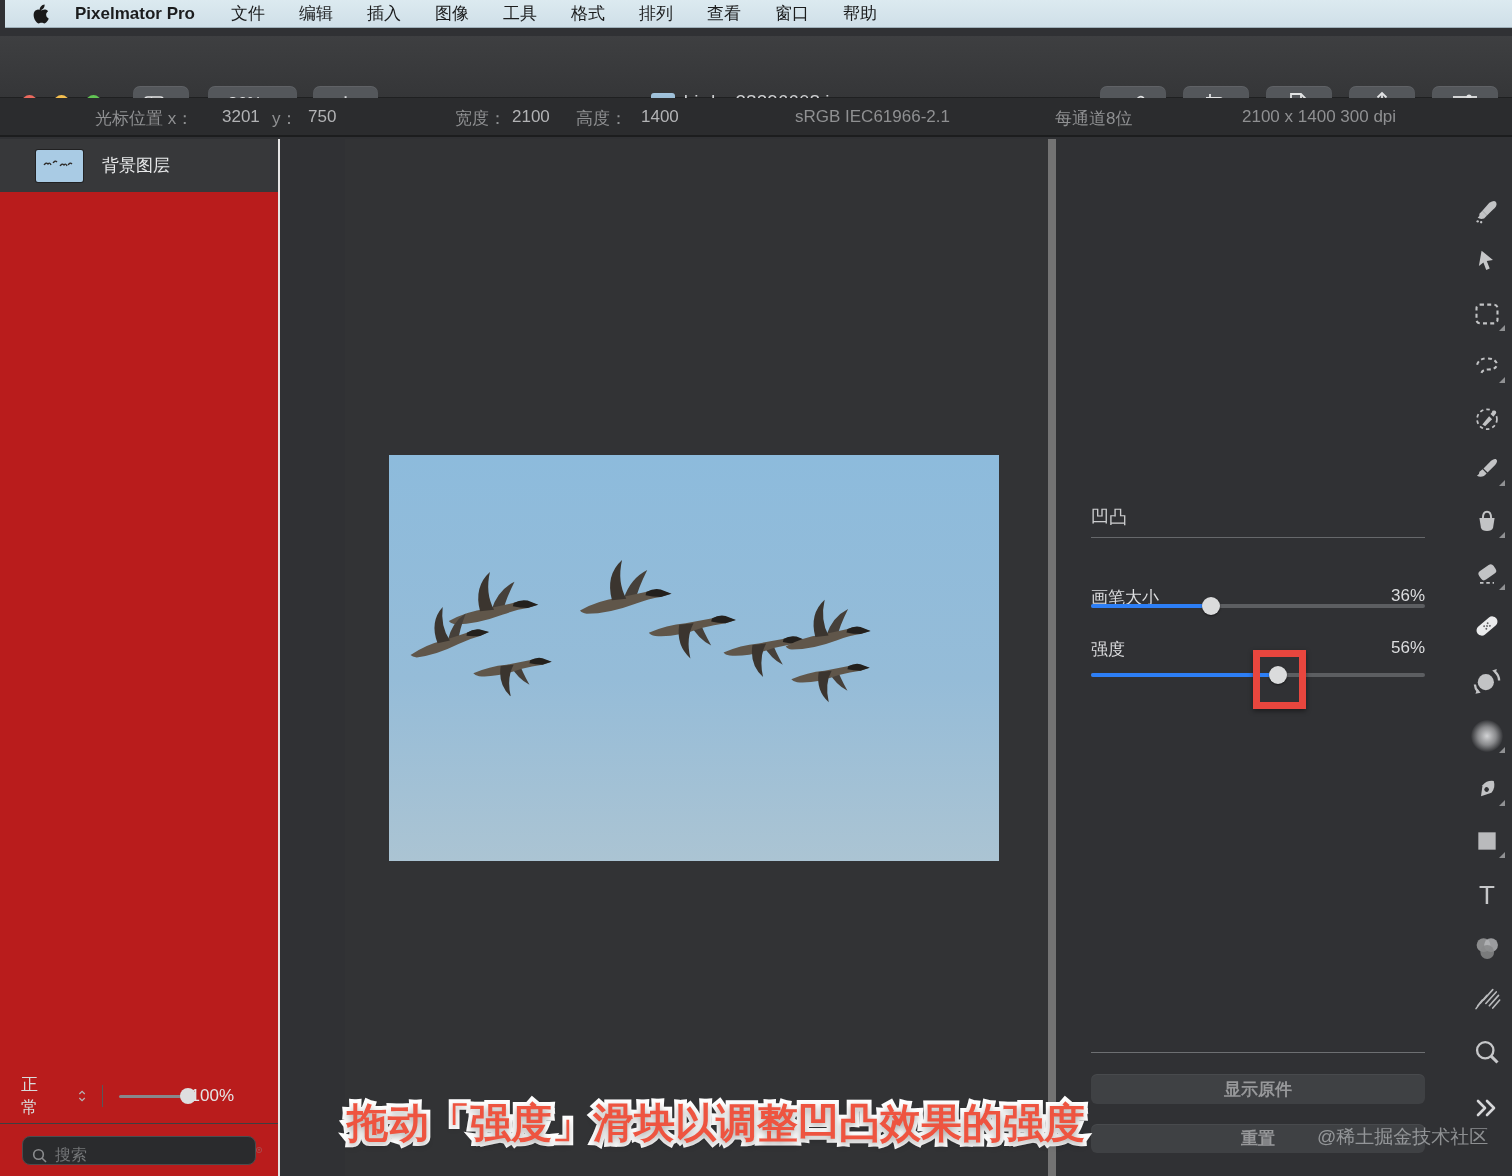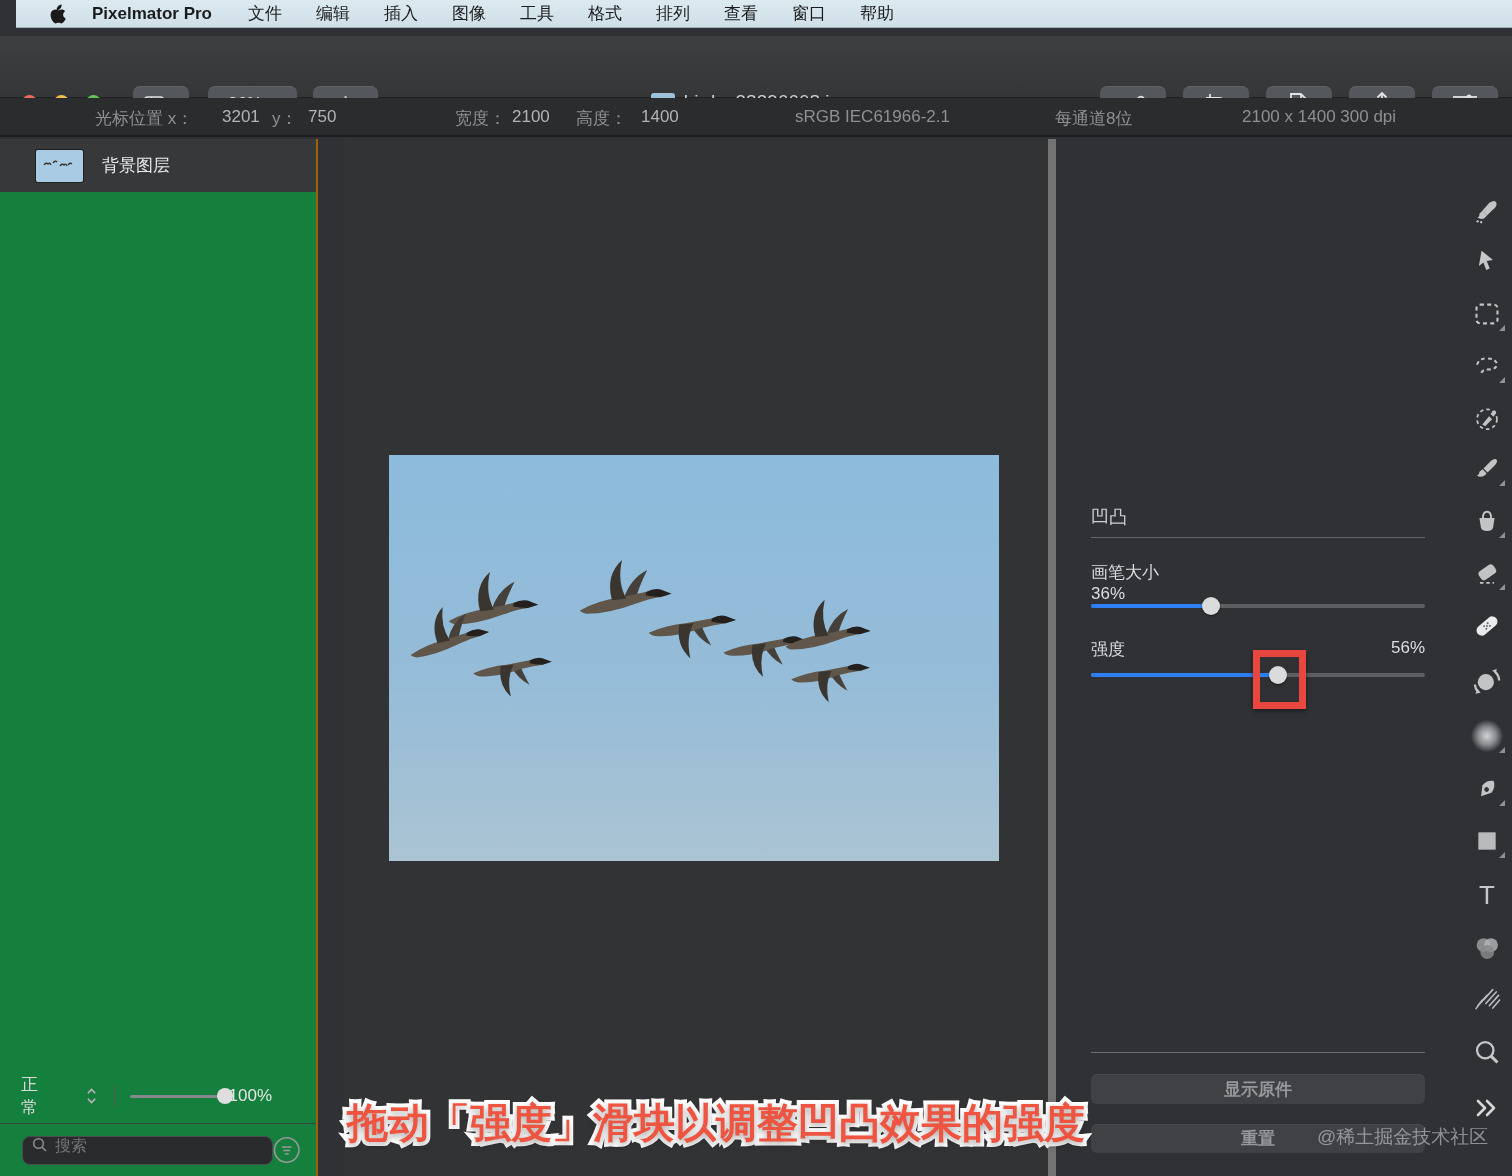--- a/index.html
+++ b/index.html
@@ -4,23 +4,23 @@
 <style>
   * { margin:0; padding:0; box-sizing:border-box; }
   html,body { width:1512px; height:1176px; }
   body {
     font-family:"Liberation Sans","DejaVu Sans",sans-serif;
     background:#303134; position:relative; overflow:hidden;
     -webkit-font-smoothing:antialiased;
   }
   
   .menubar {
-    position:absolute; top:0; left:16px; right:0; height:28px;
+    position:absolute; top:0; left:5px; right:0; height:28px;
     background:linear-gradient(#dceaf0,#cfdfe8);
-    display:flex; align-items:center; padding-left:28px;
+    display:flex; align-items:center; padding-left:22px;
     color:#1b1c1d; font-size:17px; border-bottom:1px solid #9fb0ba;
   }
   .apple { width:18px; height:20px; margin:0 26px 0 4px; }
   .appname { font-weight:bold; margin-right:36px; }
   .menu-item { margin-right:34px; }
   
   .titlebar {
     position:absolute; top:36px; left:0; right:0; height:62px;
     background:linear-gradient(#3e3f41,#353638);
     border-bottom:1px solid #1f2021;
@@ -55,22 +55,22 @@
     position:absolute; top:98px; left:0; right:0; height:39px;
     background:#2b2c2e; border-bottom:2px solid #1c1d1e;
     color:#8f9092; font-size:17px;
   }
   .infobar .seg { position:absolute; top:9px; white-space:nowrap; }
   .infobar .val { color:#b2b3b5; }
   
   .content { position:absolute; top:139px; left:0; right:0; bottom:0; }
   
   .sidebar {
-    position:absolute; left:0; top:0; bottom:0; width:318px;
-    background:#15803d; border-right:2px solid #a16207;
+    position:absolute; left:0; top:0; bottom:0; width:280px;
+    background:#b91c1c; border-right:2px solid #e5e5e5;
   }
   .layer-row {
     position:absolute; top:0; left:0; right:0; height:53px;
     background:#37383a; display:flex; align-items:center;
   }
   .layer-thumb {
     width:47px; height:32px; margin-left:36px; border-radius:2px;
     background:#a9cbe4; box-shadow:0 0 0 1px rgba(0,0,0,.4);
   }
   .layer-name { color:#e9eaeb; font-size:17px; margin-left:19px; }
@@ -84,21 +84,21 @@
   .op-track { position:relative; margin-left:16px; width:106px; height:3px; border-radius:2px; background:#87888b; }
   .op-handle {
     position:absolute; top:50%; left:96%; width:16px; height:16px; border-radius:50%;
     background:#dededf; transform:translate(-50%,-50%);
   }
   .op-value { margin-left:auto; margin-right:44px; color:#e4e5e6; }
   .side-div { position:absolute; left:0; right:0; bottom:52px; height:1px; background:#3e3f41; }
   .search-row { position:absolute; left:0; right:0; bottom:10px; height:32px; display:flex; align-items:center; }
   .search-box {
     margin-left:22px; width:256px; height:29px; border-radius:8px;
-    border:1px solid #4b4c4e; background:#2a2b2d; display:flex; align-items:flex-start;
+    border:1px solid #4b4c4e; background:#2a2b2d; display:flex; align-items:flex-end;
   }
   .search-box input {
     background:transparent; border:none; outline:none; color:#cfd0d1;
     font-size:16px; width:200px; font-family:inherit;
   }
   .search-box input::placeholder { color:#737577; }
   .filter-btn { margin-left:auto; margin-right:16px; width:28px; height:28px; }
   
   .canvas { position:absolute; left:345px; top:0; width:703px; bottom:0; background:#323335; }
   .photo {
@@ -106,21 +106,21 @@
     background:linear-gradient(#8dbbdc 0%, #95bcd8 55%, #abc4d3 100%);
   }
   
   .rpanel {
     position:absolute; left:1048px; top:0; right:0; bottom:0;
     background:#303134; border-left:8px solid #737373;
   }
   .panel-title { position:absolute; left:35px; top:366px; color:#cbccce; font-size:18px; }
   .pdiv1 { position:absolute; left:35px; width:334px; top:398px; height:1px; background:#66686b; }
   .ctl-row { position:absolute; left:35px; width:334px; display:flex; justify-content:space-between; color:#dcdddf; font-size:17px; }
-  .row-brush { top:422px;flex-direction:column; } .row-strength { top:499px; }
+  .row-brush { top:447px; } .row-strength { top:499px; }
   .slider { position:absolute; left:35px; width:334px; height:4px; border-radius:2px; background:#5c5e61; }
   .sl-brush { top:465px; } .sl-strength { top:534px; }
   .slider .fill { position:absolute; left:0; top:0; bottom:0; background:#2d7ff6; border-radius:2px; }
   .slider .handle {
     position:absolute; top:50%; width:18px; height:18px; border-radius:50%;
     background:#dadbdc; transform:translate(-50%,-50%); box-shadow:0 1px 2px rgba(0,0,0,.5);
   }
   .highlight-box {
     position:absolute; left:197px; top:511px; width:53px; height:59px;
     border:7px solid #e8463e; box-shadow:0 2px 5px rgba(0,0,0,.45);

